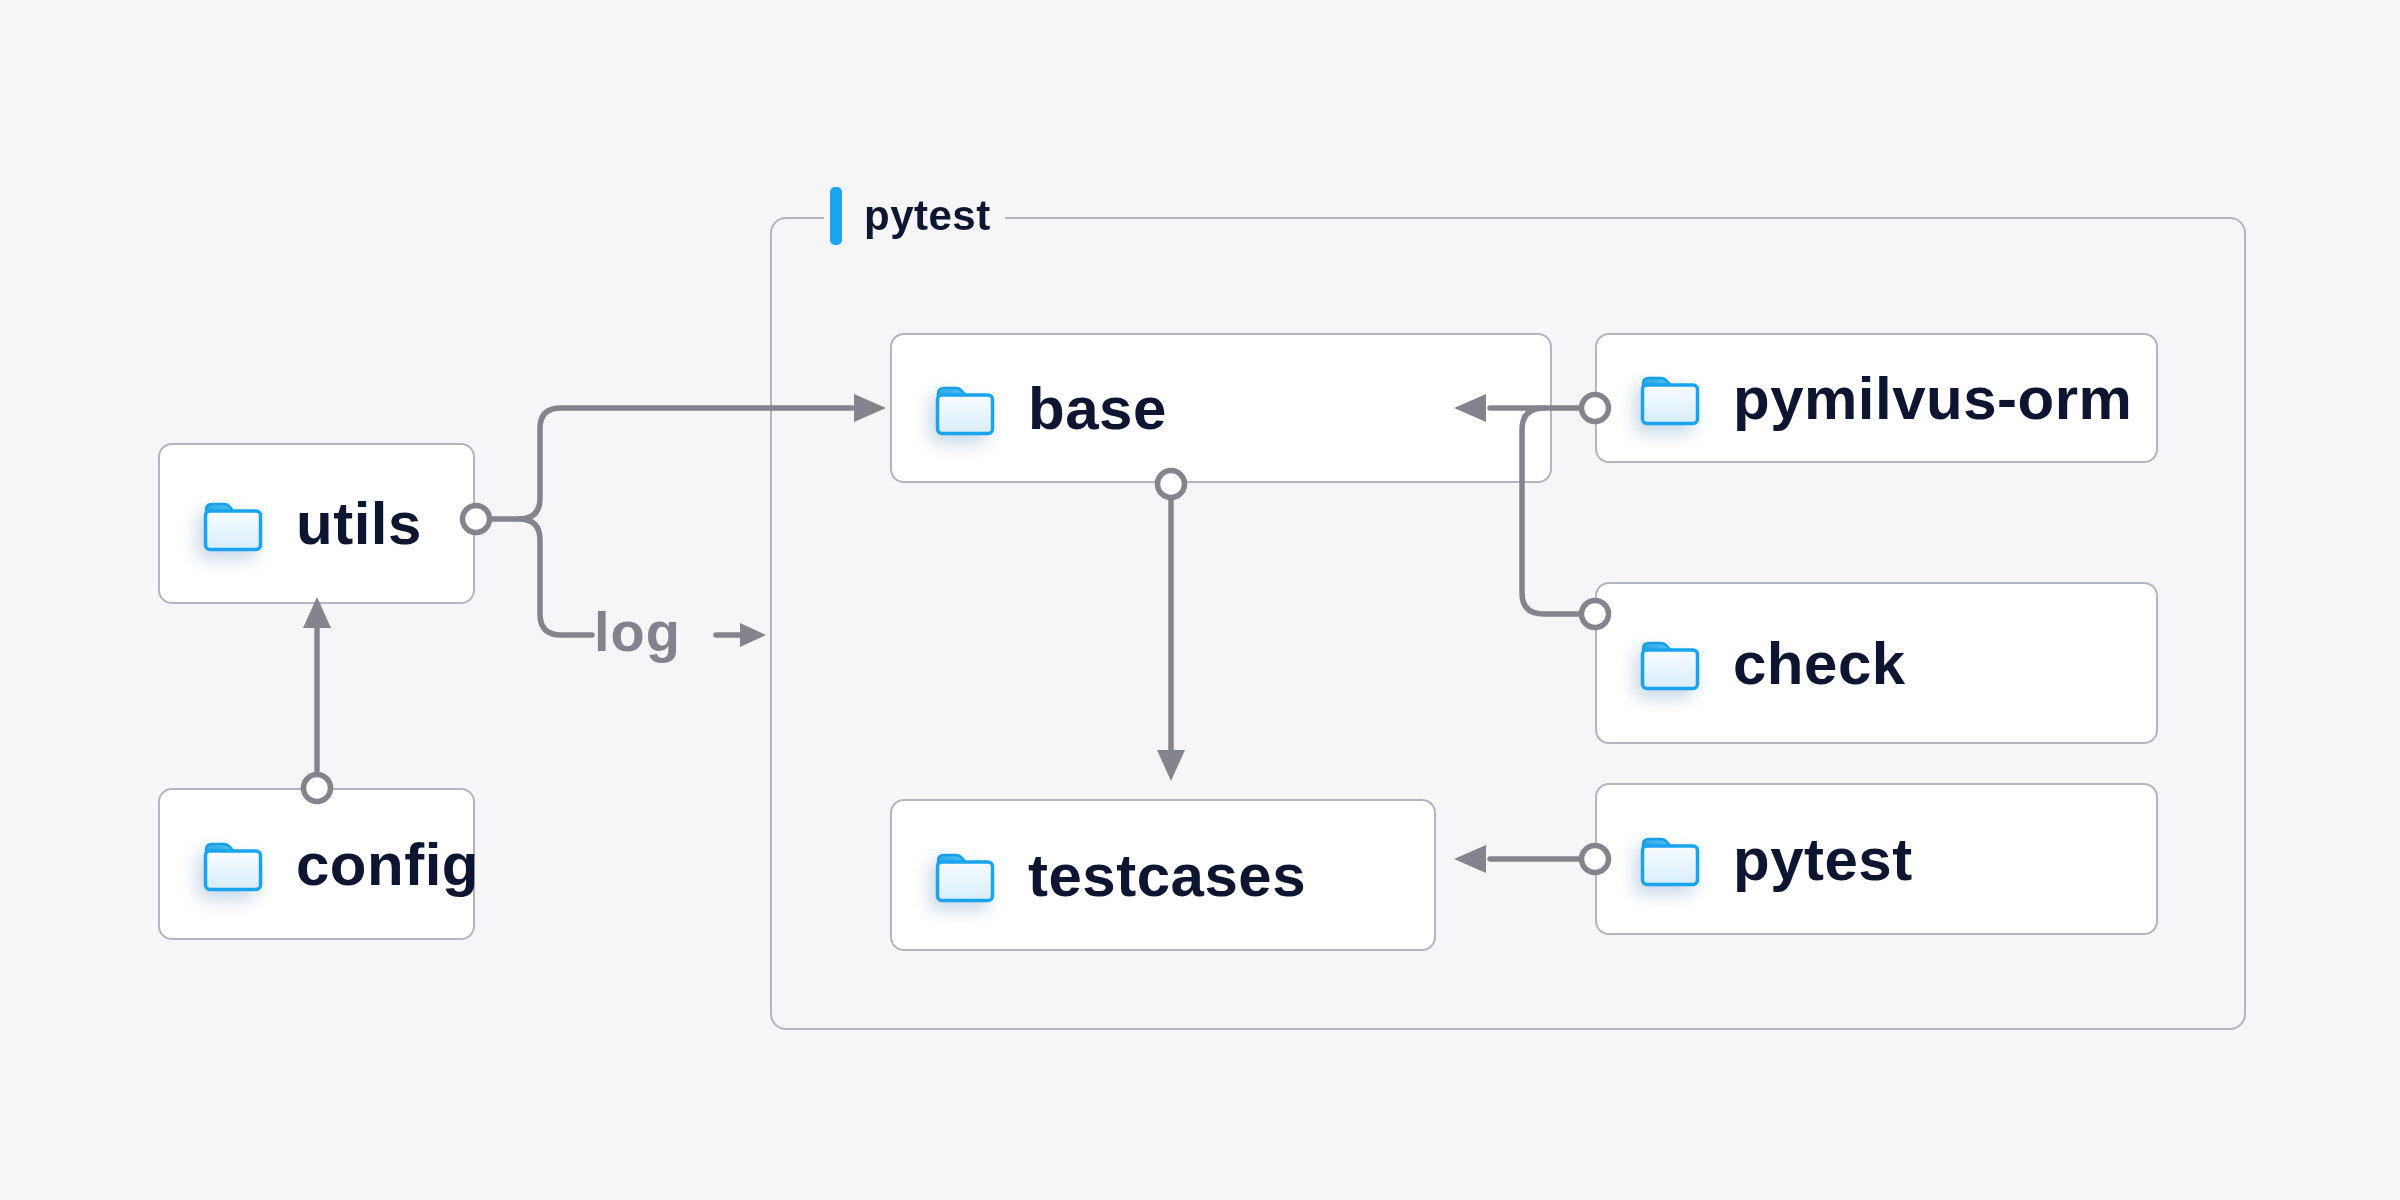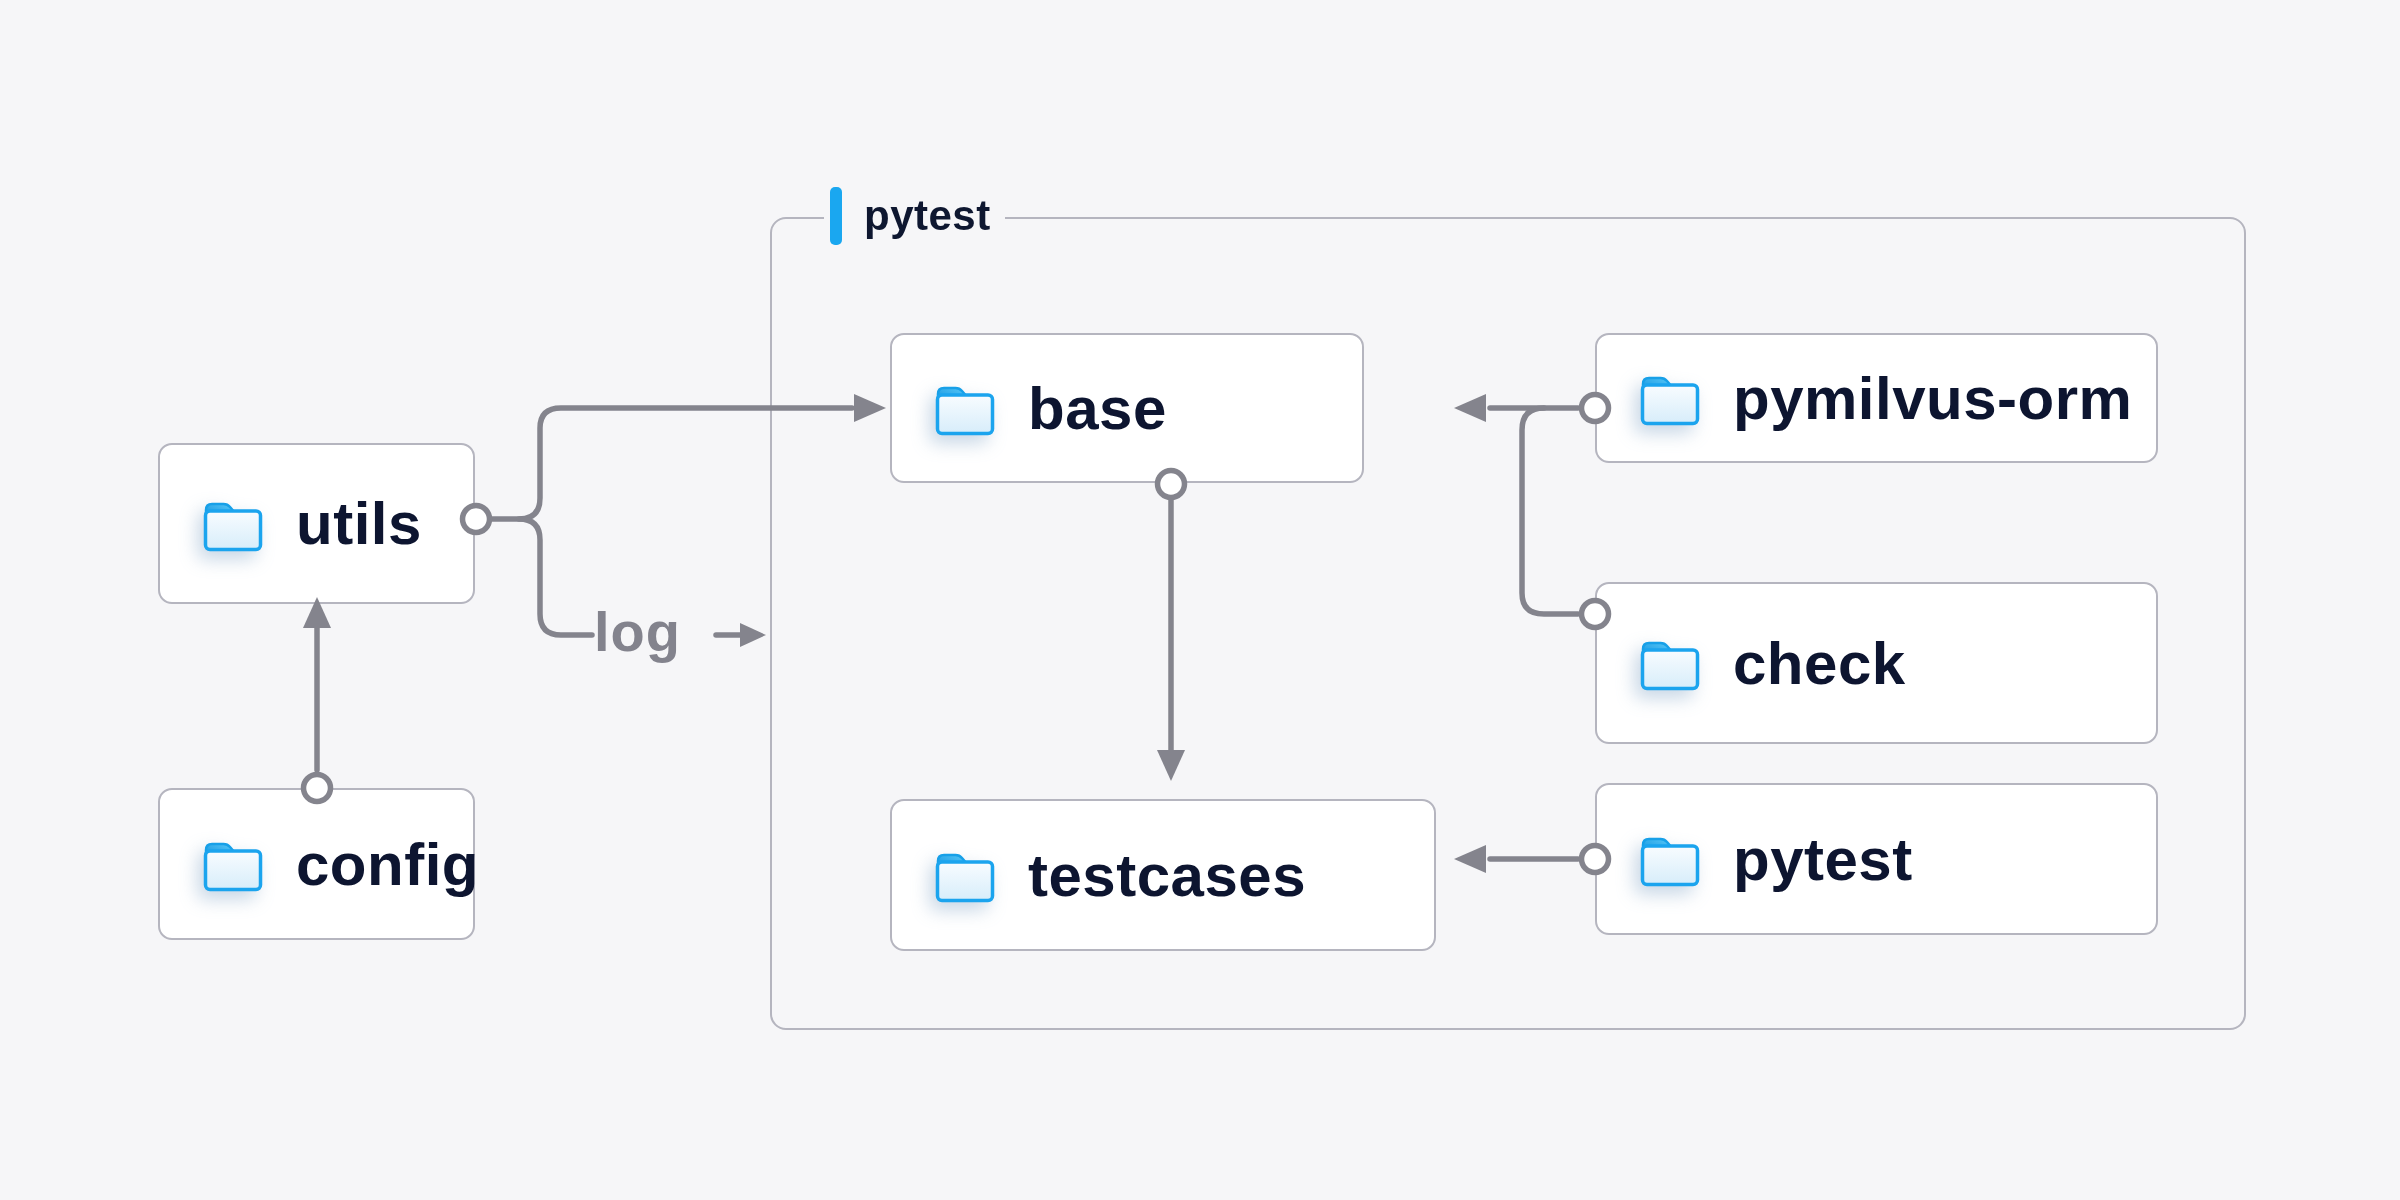--- a/index.html
+++ b/index.html
@@ -67,21 +67,21 @@
     letter-spacing: 0.5px;
     white-space: nowrap;
   }
   .folder-svg {
     flex: 0 0 auto;
     filter: drop-shadow(-6px 8px 9px rgba(110,150,190,0.38));
   }
 
   .n-utils     { left: 158px;  top: 443px; width: 317px; height: 161px; }
   .n-config    { left: 158px;  top: 788px; width: 317px; height: 152px; }
-  .n-base      { left: 890px;  top: 333px; width: 474px; height: 150px; }
+  .n-base      { left: 890px;  top: 333px; width: 662px; height: 150px; }
   .n-testcases { left: 890px;  top: 783px; width: 546px; height: 152px; margin-top: 16px; }
   .n-pymilvus  { left: 1595px; top: 333px; width: 563px; height: 130px; }
   .n-check     { left: 1595px; top: 538px; width: 563px; height: 162px; margin-top: 44px; }
   .n-common    { left: 1595px; top: 783px; width: 563px; height: 152px; }
 
   
   .connectors {
     position: absolute;
     left: 0; top: 0;
     width: 2400px; height: 1200px;

